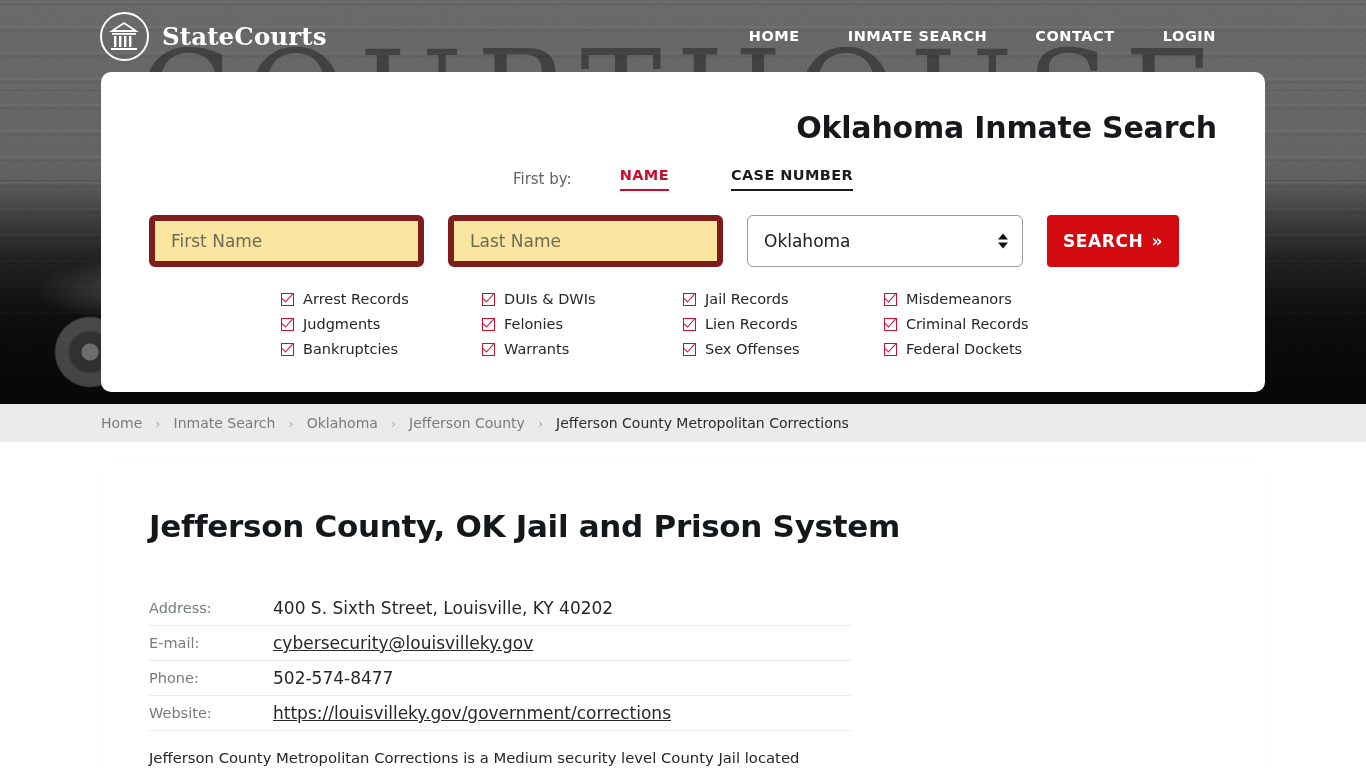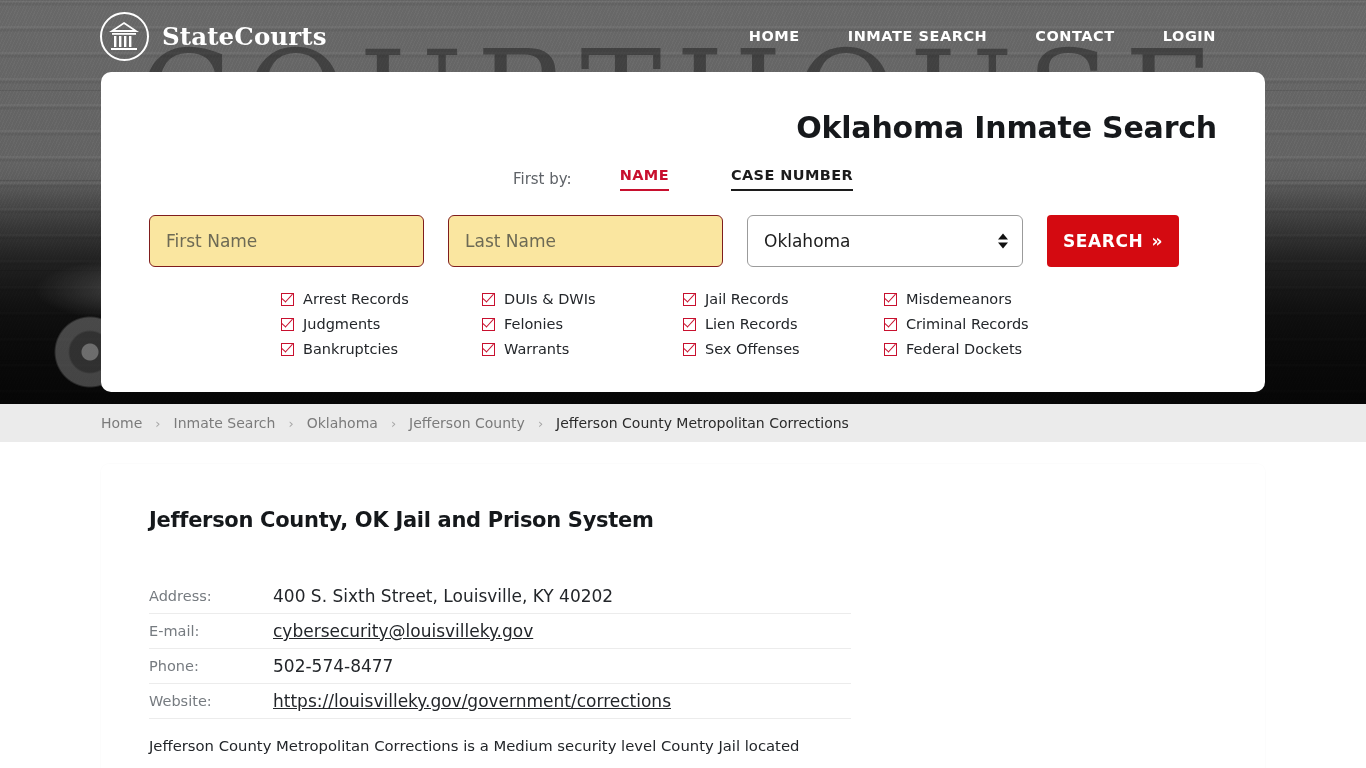--- a/index.html
+++ b/index.html
@@ -139,21 +139,21 @@
   .tab-case { color: #1c1c1c; border-bottom: 2px solid #1c1c1c; margin-left: 62px; }
 
   .form-row {
     display: flex;
     gap: 24px;
     margin-top: 24px;
     align-items: stretch;
   }
   .field {
     height: 52px;
-    border: 1px solid #7f1d1d;
+    border: 6px solid #7f1d1d;
     border-radius: 6px;
     background: #fae6a0;
     font-size: 17px;
     color: #0f766e;
     padding: 0 16px;
     font-family: inherit;
     outline: none;
   }
   .field::placeholder { color: #6d6a55; }
   .field-first { width: 275px; }
@@ -229,21 +229,21 @@
   .content-card {
     margin: 0 auto;
     width: 1164px;
     background: #ffffff;
     border-radius: 8px;
     padding: 44px 48px 0 48px;
     box-shadow: 0 0 0 1px rgba(0,0,0,0.012);
     position: relative;
   }
   .page-title {
-    font-size: 21px; font-weight: 700; color: #15181b;
+    font-size: 31px; font-weight: 700; color: #15181b;
     letter-spacing: -0.3px;
   }
   .lower {
     display: flex; gap: 48px; margin-top: 47px; flex-direction: column;
   }
   .info-table { width: 702px; }
   .info-row {
     display: flex; align-items: center;
     height: 35px;
     border-bottom: 1px solid #ececec;

